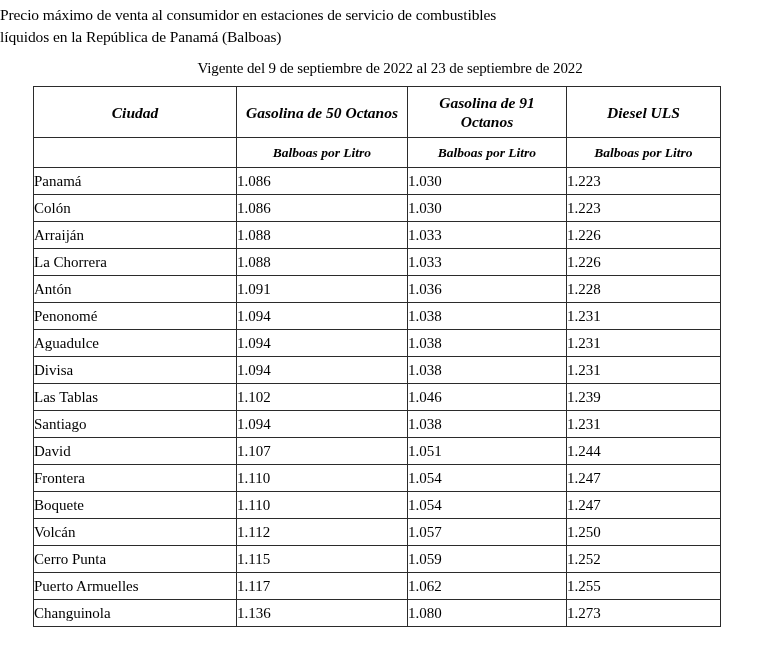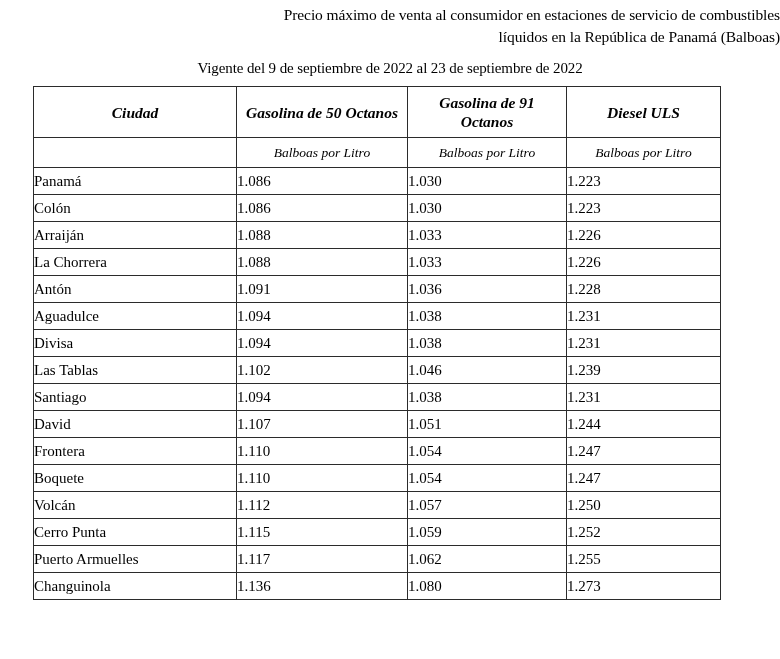--- a/index.html
+++ b/index.html
@@ -17,21 +17,21 @@
   .page {
     position: relative;
     width: 780px;
     height: 659px;
     box-sizing: border-box;
   }
 
   
   .title-block {
     padding-top: 4px;
-    text-align: right;
+    text-align: left;
   }
   .title-line {
     font-size: 15.5px;
     line-height: 22px;
     letter-spacing: -0.1px;
   }
   .subtitle {
     text-align: center;
     font-size: 15px;
     line-height: 20px;
@@ -72,21 +72,21 @@
     font-weight: bold;
     font-size: 15.5px;
     line-height: 19px;
     padding: 0 6px;
   }
   
   tr.head-sub td {
     height: 29px;
     text-align: center;
     font-style: italic;
-    font-weight: normal;
+    font-weight: bold;
     font-size: 13.5px;
     padding: 0 4px;
   }
   tr.head-sub td.empty { }
 
   
   tbody tr td {
     height: 26px;
     font-size: 15px;
   }
@@ -157,20 +157,26 @@
             <td class="num">1.033</td>
             <td class="num">1.226</td>
           </tr>
           <tr>
             <td class="city">Antón</td>
             <td class="num">1.091</td>
             <td class="num">1.036</td>
             <td class="num">1.228</td>
           </tr>
           <tr>
+            <td class="city">Penonomé</td>
+            <td class="num">1.094</td>
+            <td class="num">1.038</td>
+            <td class="num">1.231</td>
+          </tr>
+          <tr>
             <td class="city">Aguadulce</td>
             <td class="num">1.094</td>
             <td class="num">1.038</td>
             <td class="num">1.231</td>
           </tr>
           <tr>
             <td class="city">Divisa</td>
             <td class="num">1.094</td>
             <td class="num">1.038</td>
             <td class="num">1.231</td>

